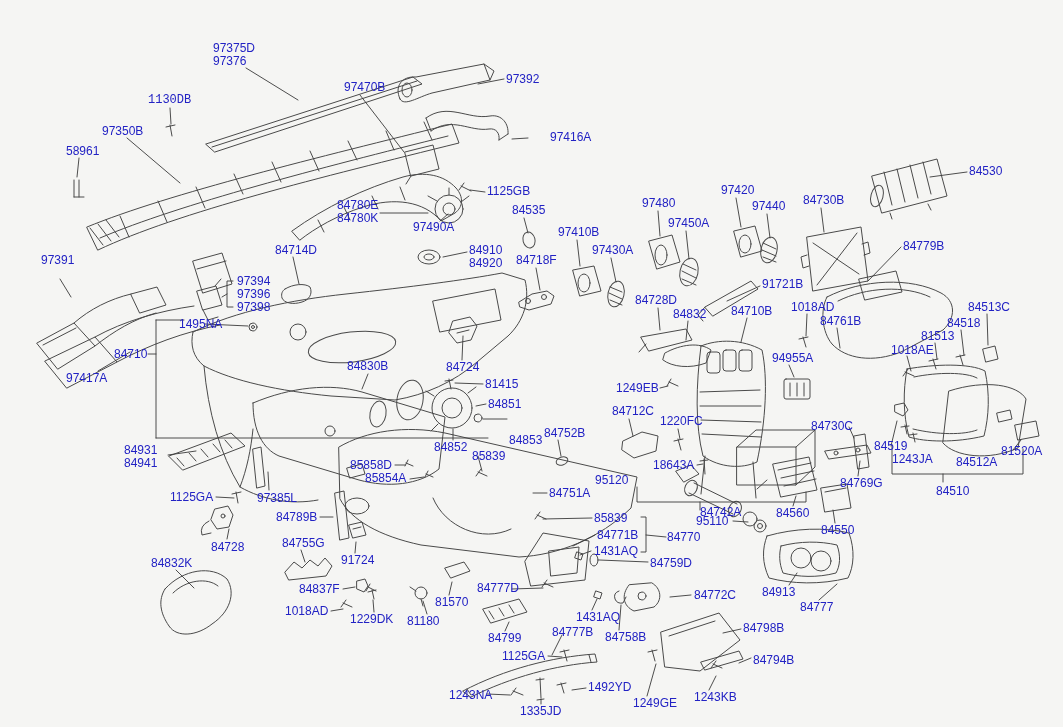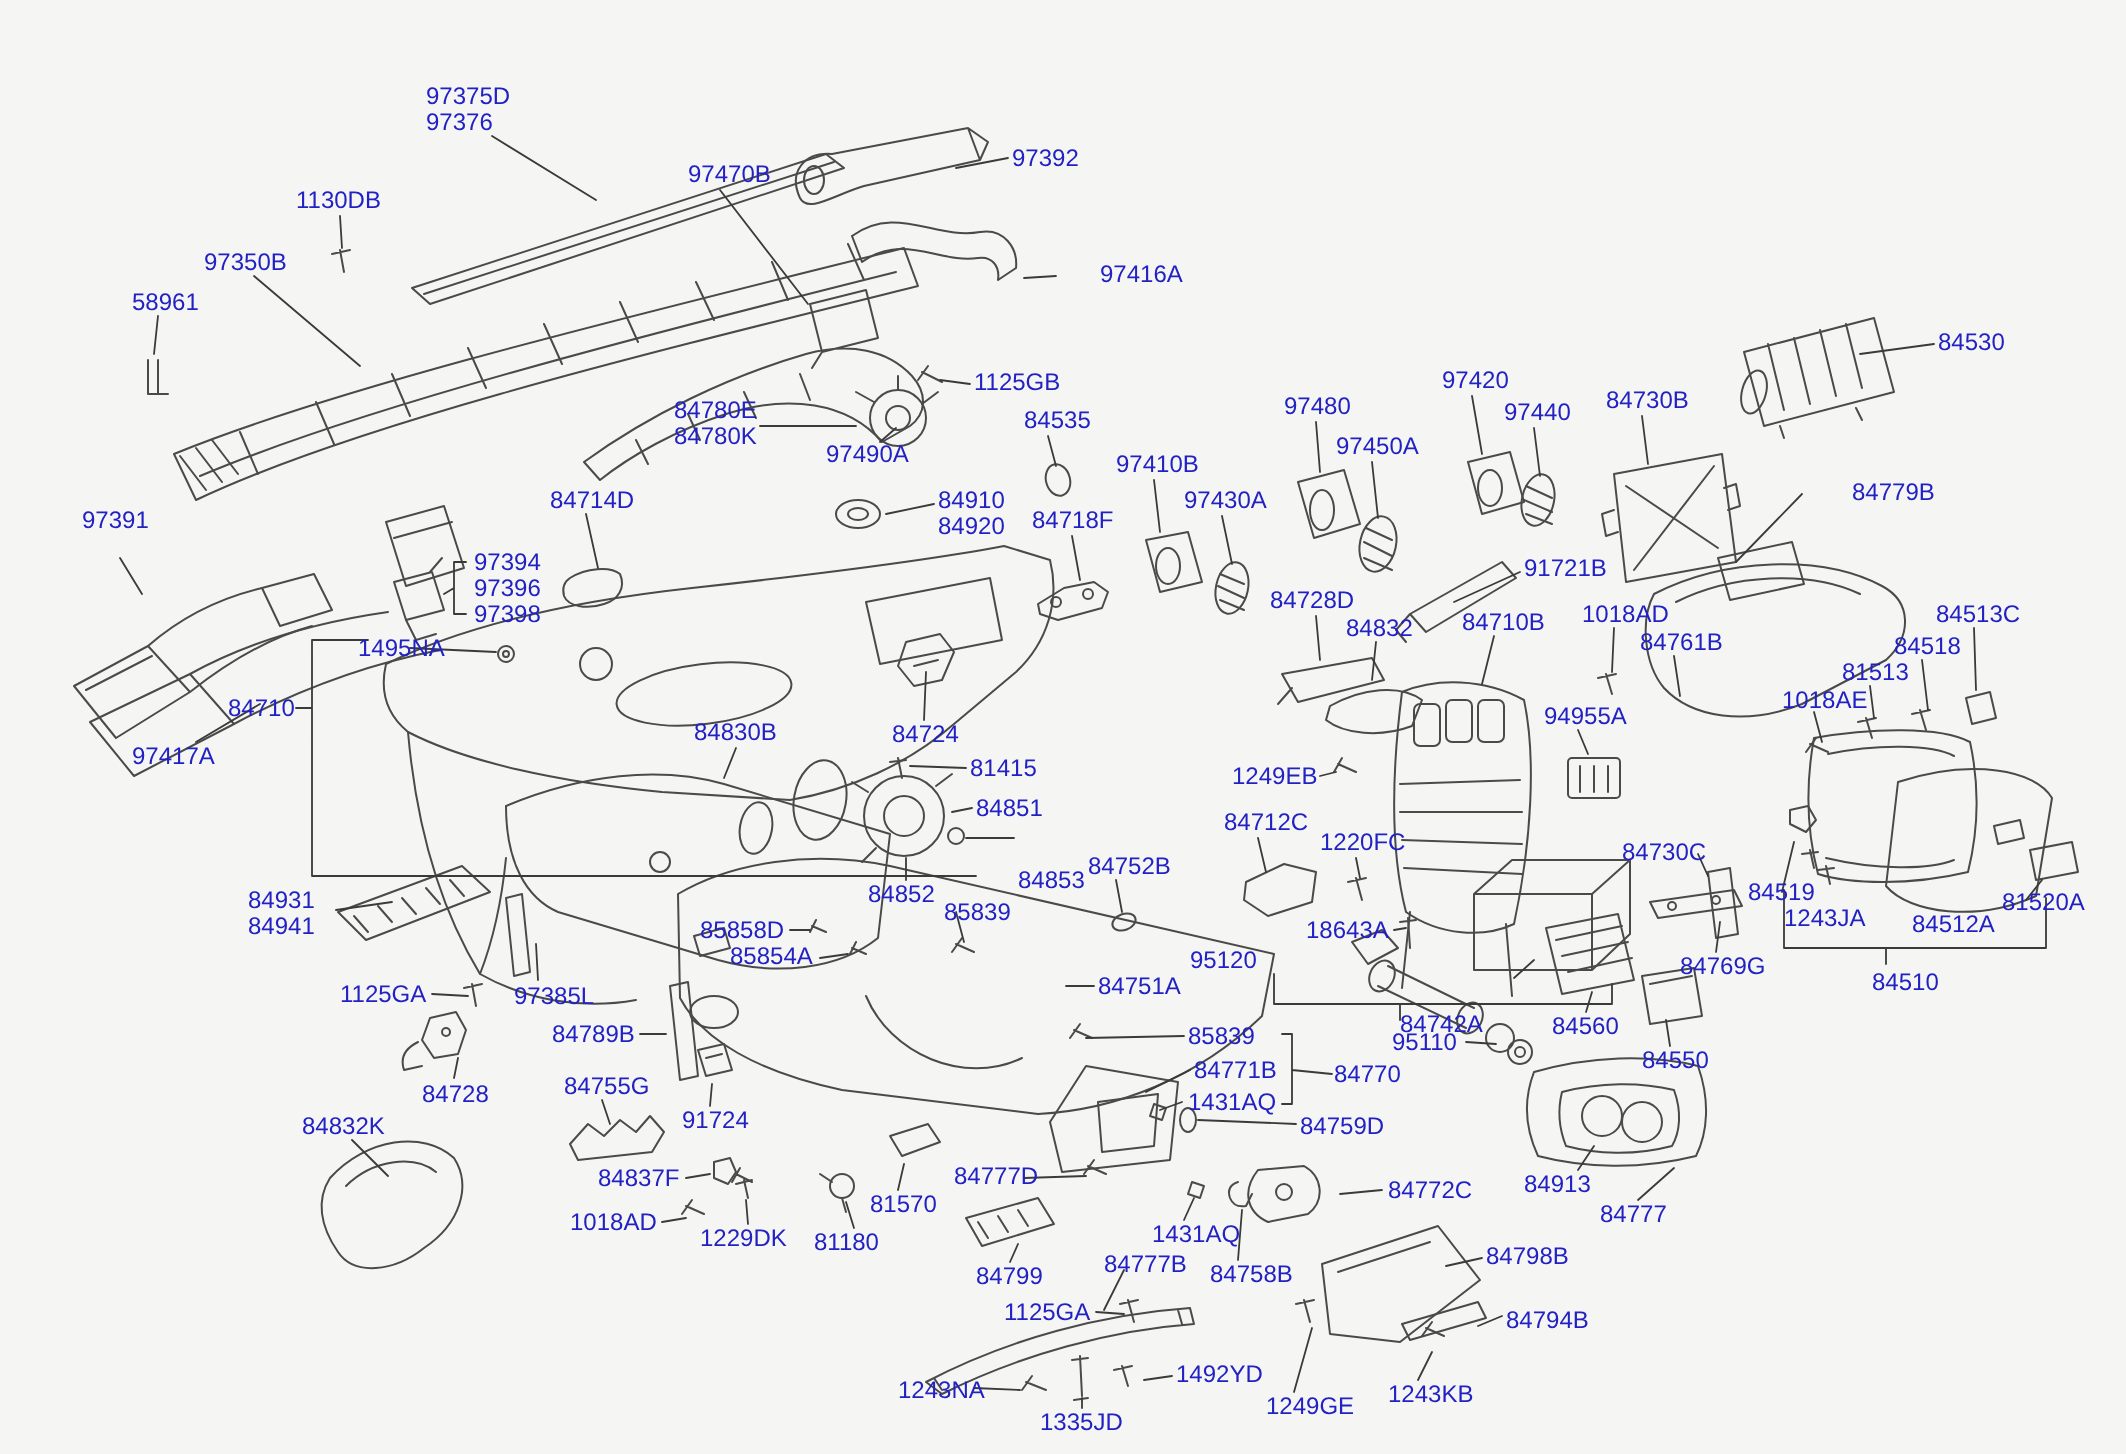--- a/index.html
+++ b/index.html
@@ -341,21 +341,21 @@
       M751,658 L739,663
       M892,445 L892,474 L1023,474 L1023,449 M943,474 L943,482"></path>
   </g>
 </svg>
 
 <div id="labels-layer">
     <div class="part-label" style="left: 213px; top: 42px;">
       <span>97375D</span>
       <span>97376</span>
     </div>
-    <div class="part-label" style="left: 148px; top: 94px;">
+    <div class="part-label" style="left: 148px; top: 94px; font-family: Liberation Mono, monospace;">
       <span>1130DB</span>
     </div>
     <div class="part-label" style="left: 102px; top: 125px;">
       <span>97350B</span>
     </div>
     <div class="part-label" style="left: 66px; top: 145px;">
       <span>58961</span>
     </div>
     <div class="part-label" style="left: 344px; top: 81px;">
       <span>97470B</span>
@@ -403,21 +403,21 @@
     </div>
     <div class="part-label" style="left: 752px; top: 200px;">
       <span>97440</span>
     </div>
     <div class="part-label" style="left: 803px; top: 194px;">
       <span>84730B</span>
     </div>
     <div class="part-label" style="left: 969px; top: 165px;">
       <span>84530</span>
     </div>
-    <div class="part-label" style="left: 903px; top: 240px; margin-left: 23px;">
+    <div class="part-label" style="left: 903px; top: 240px;">
       <span>84779B</span>
     </div>
     <div class="part-label" style="left: 762px; top: 278px;">
       <span>91721B</span>
     </div>
     <div class="part-label" style="left: 635px; top: 294px;">
       <span>84728D</span>
     </div>
     <div class="part-label" style="left: 673px; top: 308px;">
       <span>84832</span>

